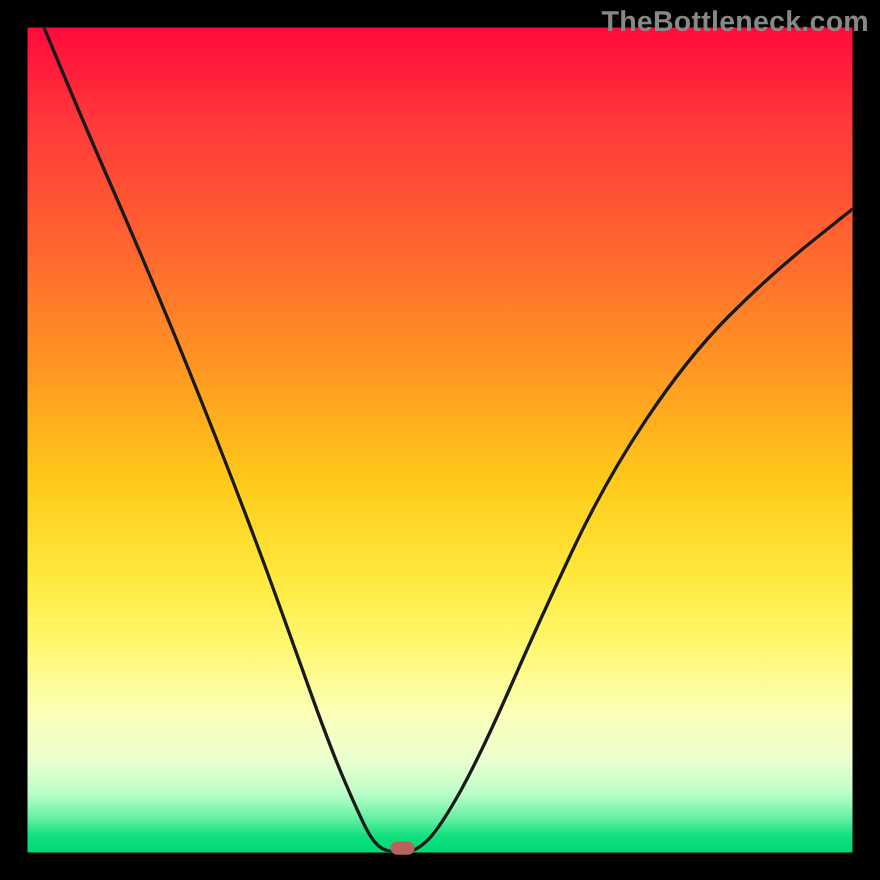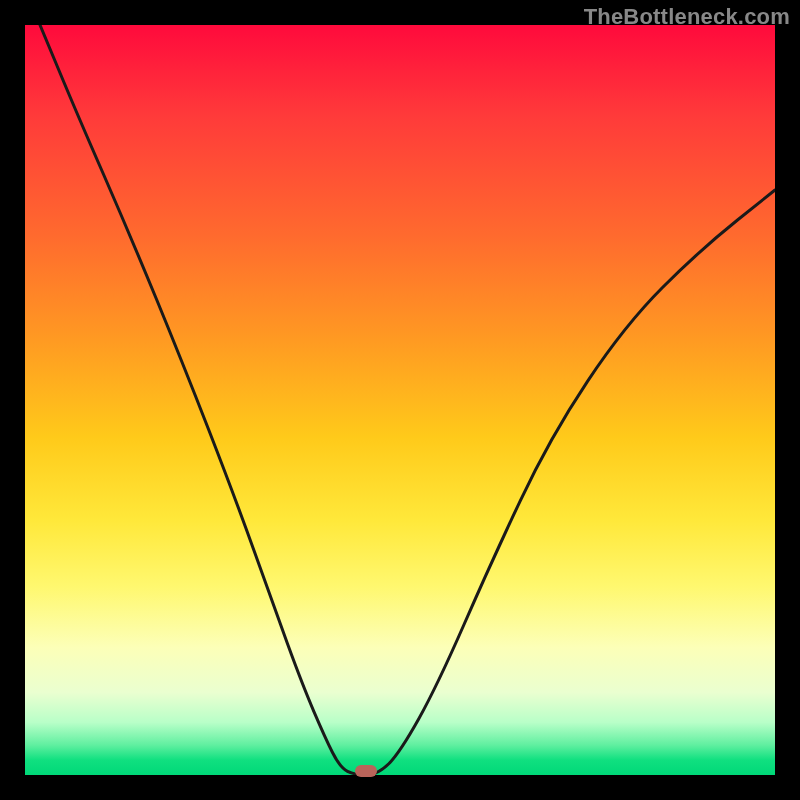--- a/index.html
+++ b/index.html
@@ -31,21 +31,21 @@
       #60efa0 96%,
       #10e080 98%,
       #00d878 100%
     );
   }
   .watermark {
     position: absolute;
     top: 4px;
     right: 10px;
     color: #888;
-    font-size: 22px;
+    font-size: 26px;
     font-weight: 600;
     font-family: Arial, Helvetica, sans-serif;
     letter-spacing: 0.2px;
     z-index: 5;
   }
   svg.curve {
     position: absolute;
     left: 25px;
     top: 25px;
     width: 750px;

